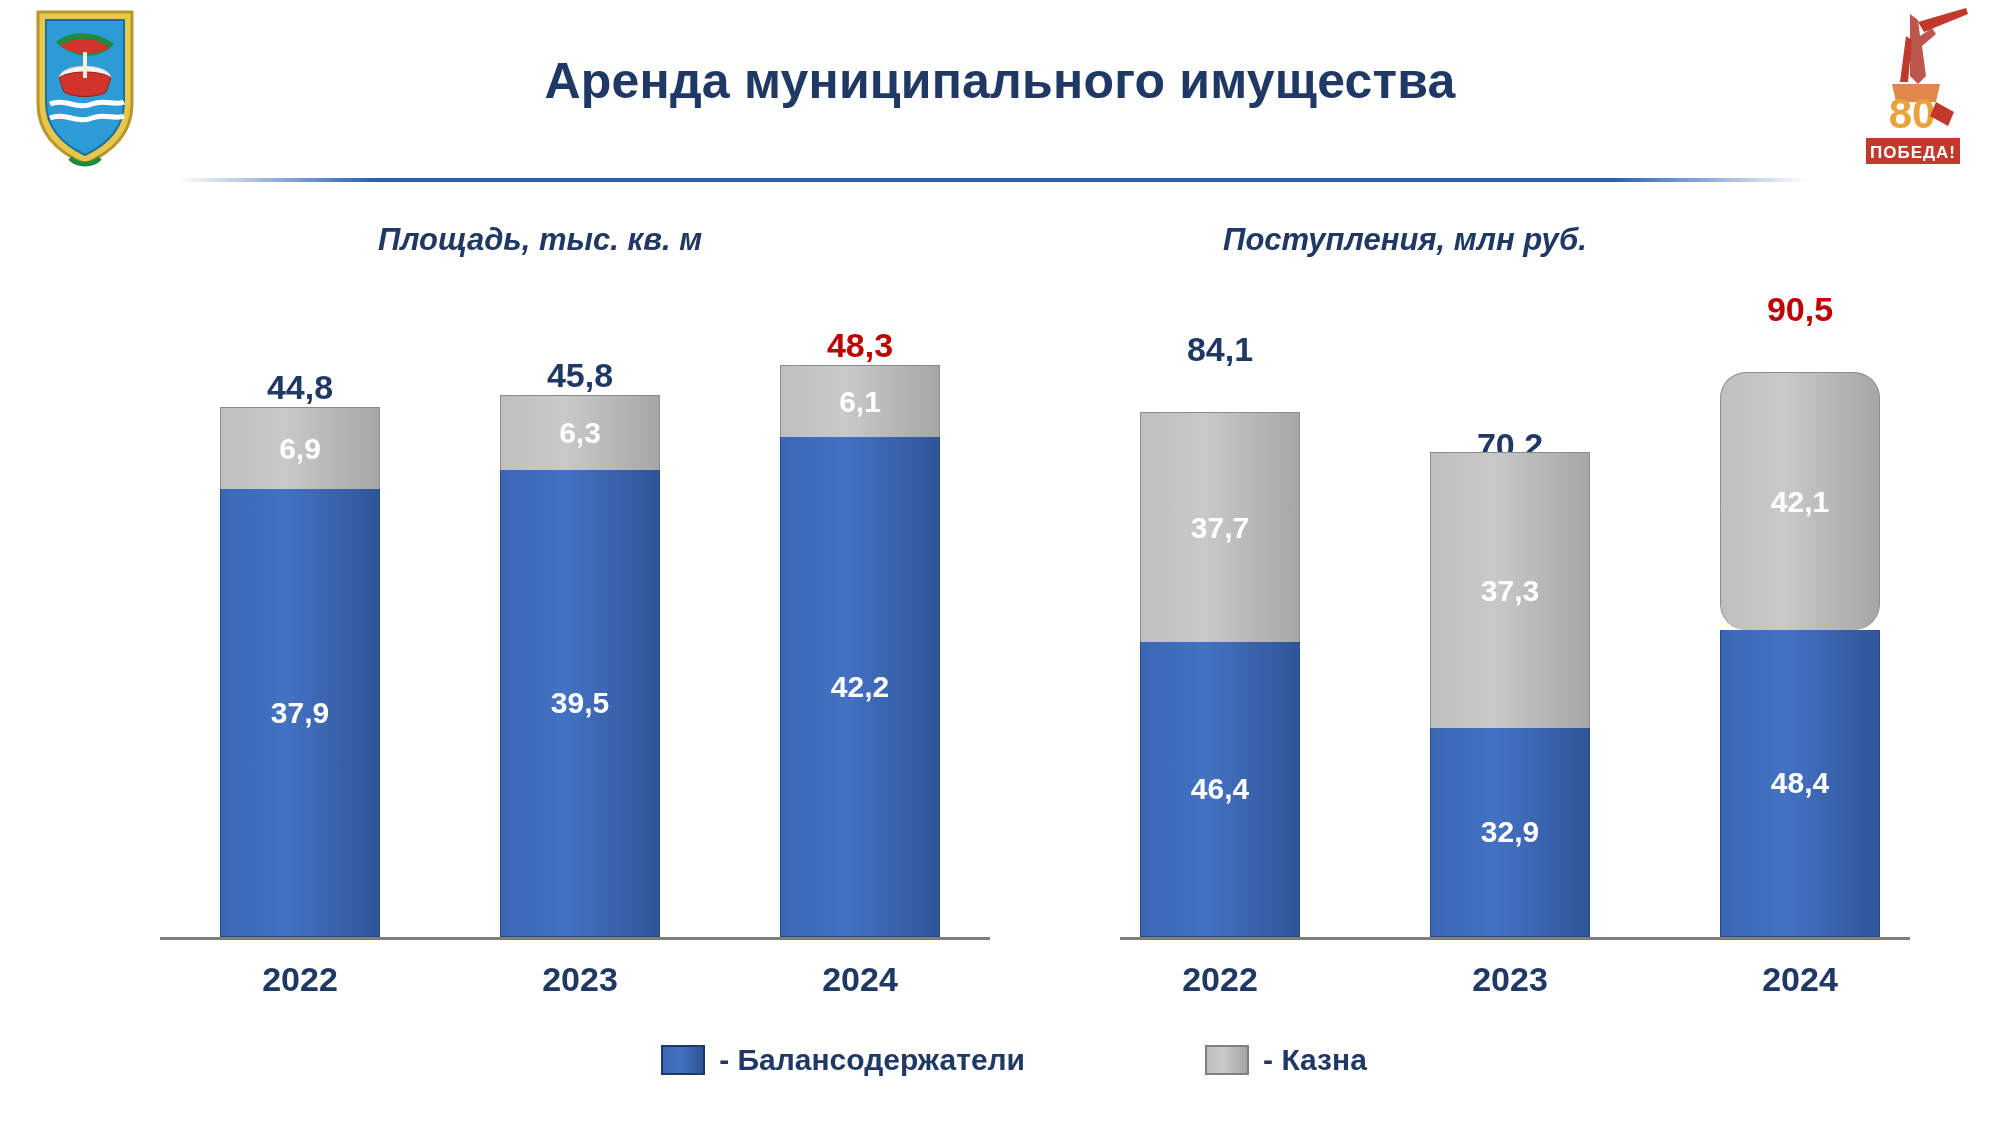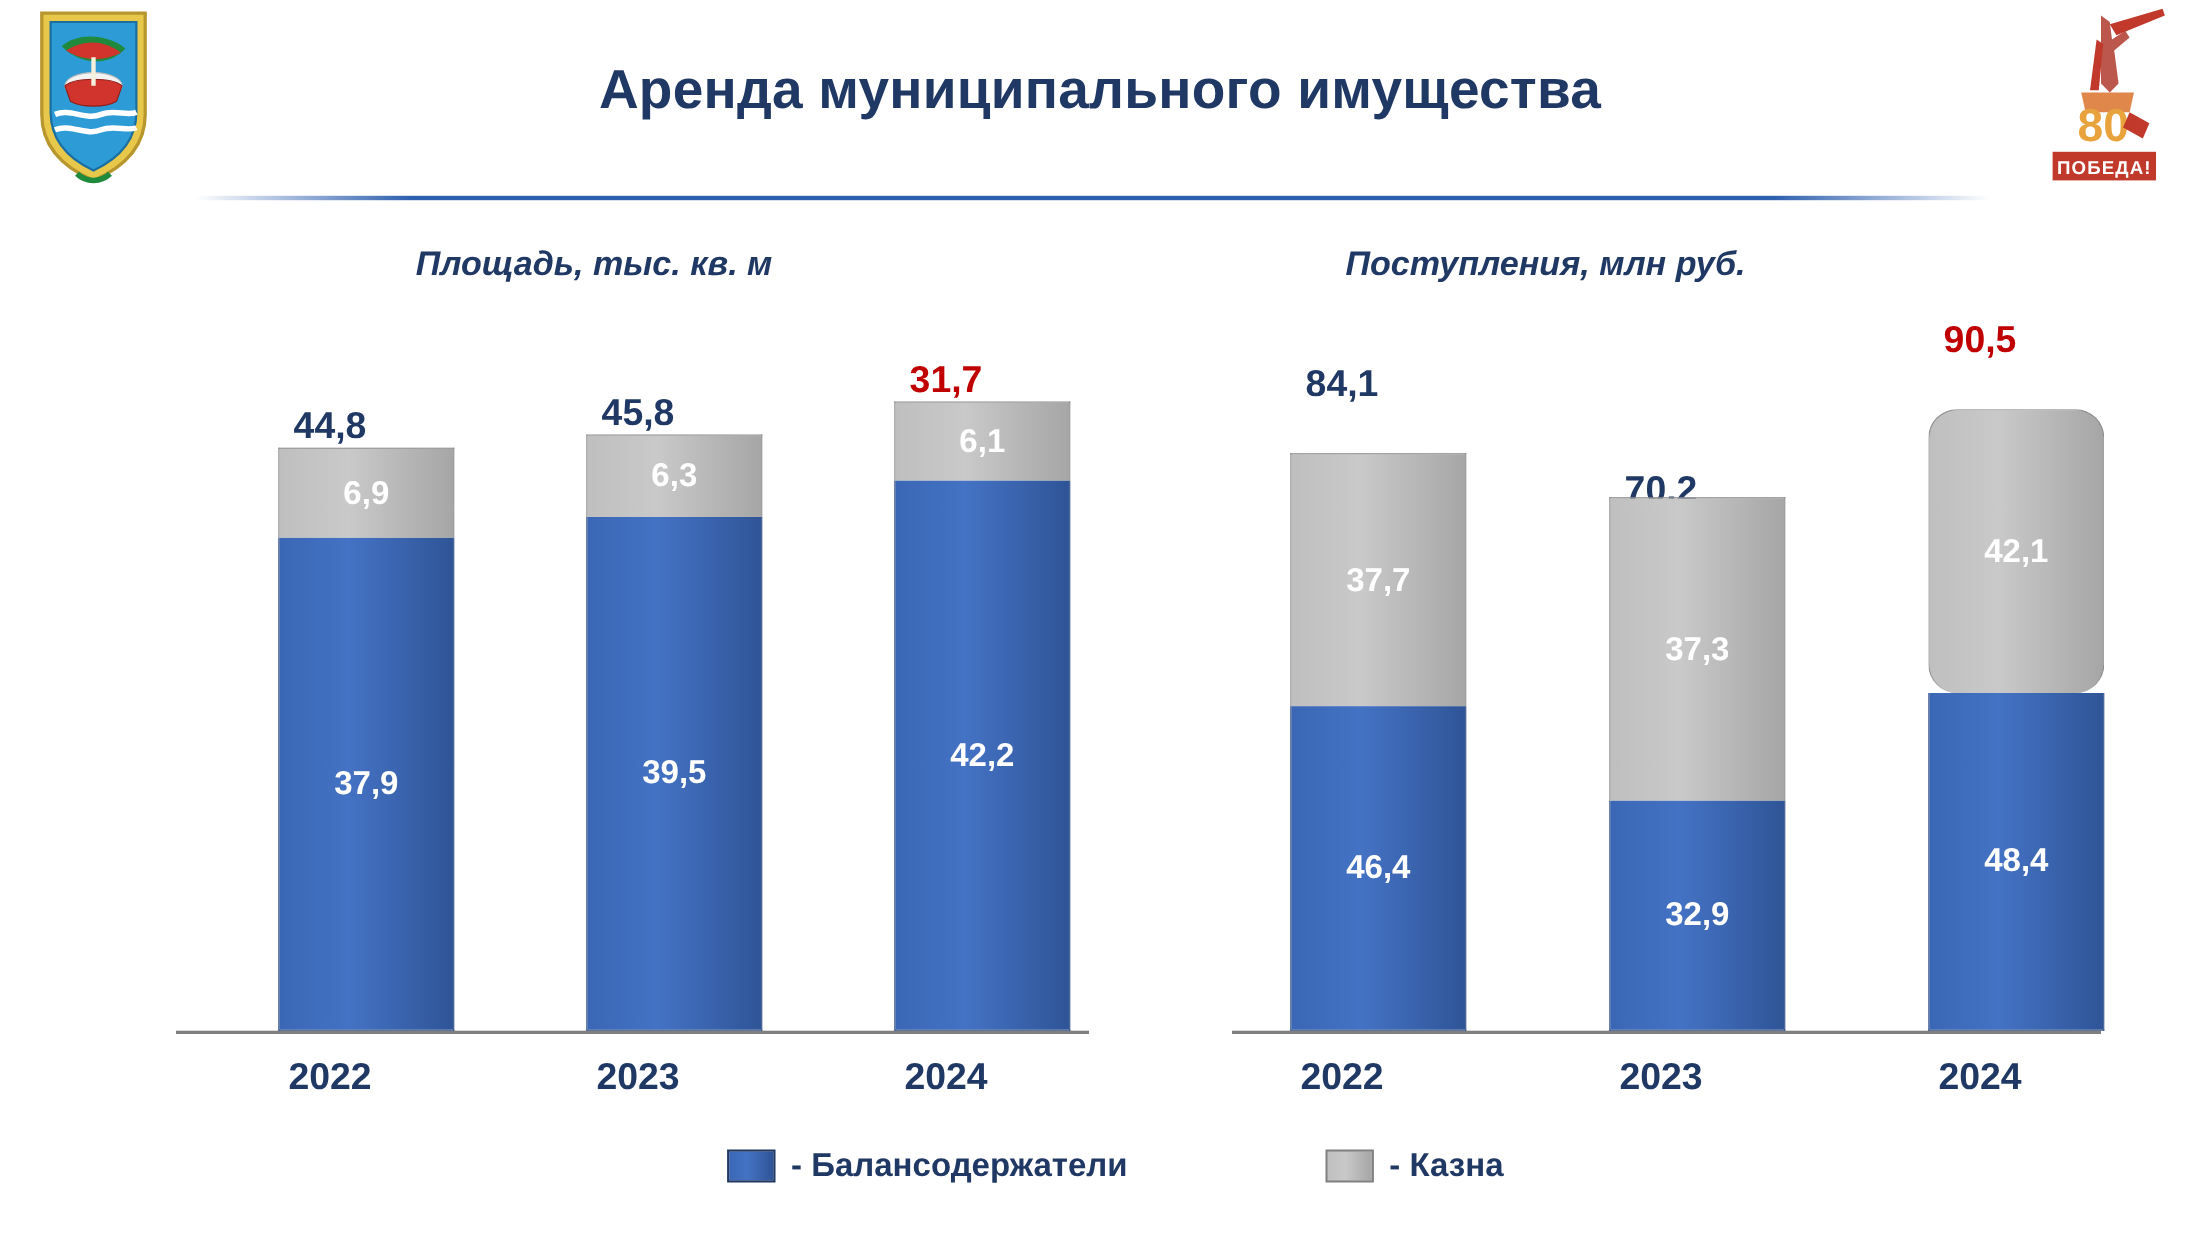--- a/index.html
+++ b/index.html
@@ -81,21 +81,20 @@
   }
   .bar-group {
     position: absolute;
     bottom: 3px;
     width: 160px;
   }
   .bar-stack {
     position: absolute;
     bottom: 0; left: 0;
     width: 160px;
-    margin-left: 33px;
   }
   .seg {
     position: relative;
     width: 100%;
     display: flex;
     align-items: center;
     justify-content: center;
     font-size: 30px;
     font-weight: bold;
   }
@@ -211,21 +210,21 @@
       <div class="bar-group" style="left:350px;">
         <div class="total-label" style="bottom:542px; color:#1F3864;">45,8</div>
         <div class="bar-stack">
           <div class="seg seg-kazna" style="height:75px;">6,3</div>
           <div class="seg seg-balans" style="height:467px;">39,5</div>
         </div>
         <div class="cat-label">2023</div>
       </div>
 
       <div class="bar-group" style="left:630px;">
-        <div class="total-label" style="bottom:572px; color:#C00000;">31,7</div>
+        <div class="total-label" style="bottom:572px; color:#C00000;">48,3</div>
         <div class="bar-stack">
           <div class="seg seg-kazna" style="height:72px;">6,1</div>
           <div class="seg seg-balans" style="height:500px;">42,2</div>
         </div>
         <div class="cat-label">2024</div>
       </div>
     </div>
   </div>
 
   <div class="chart-panel" id="panel-right">

